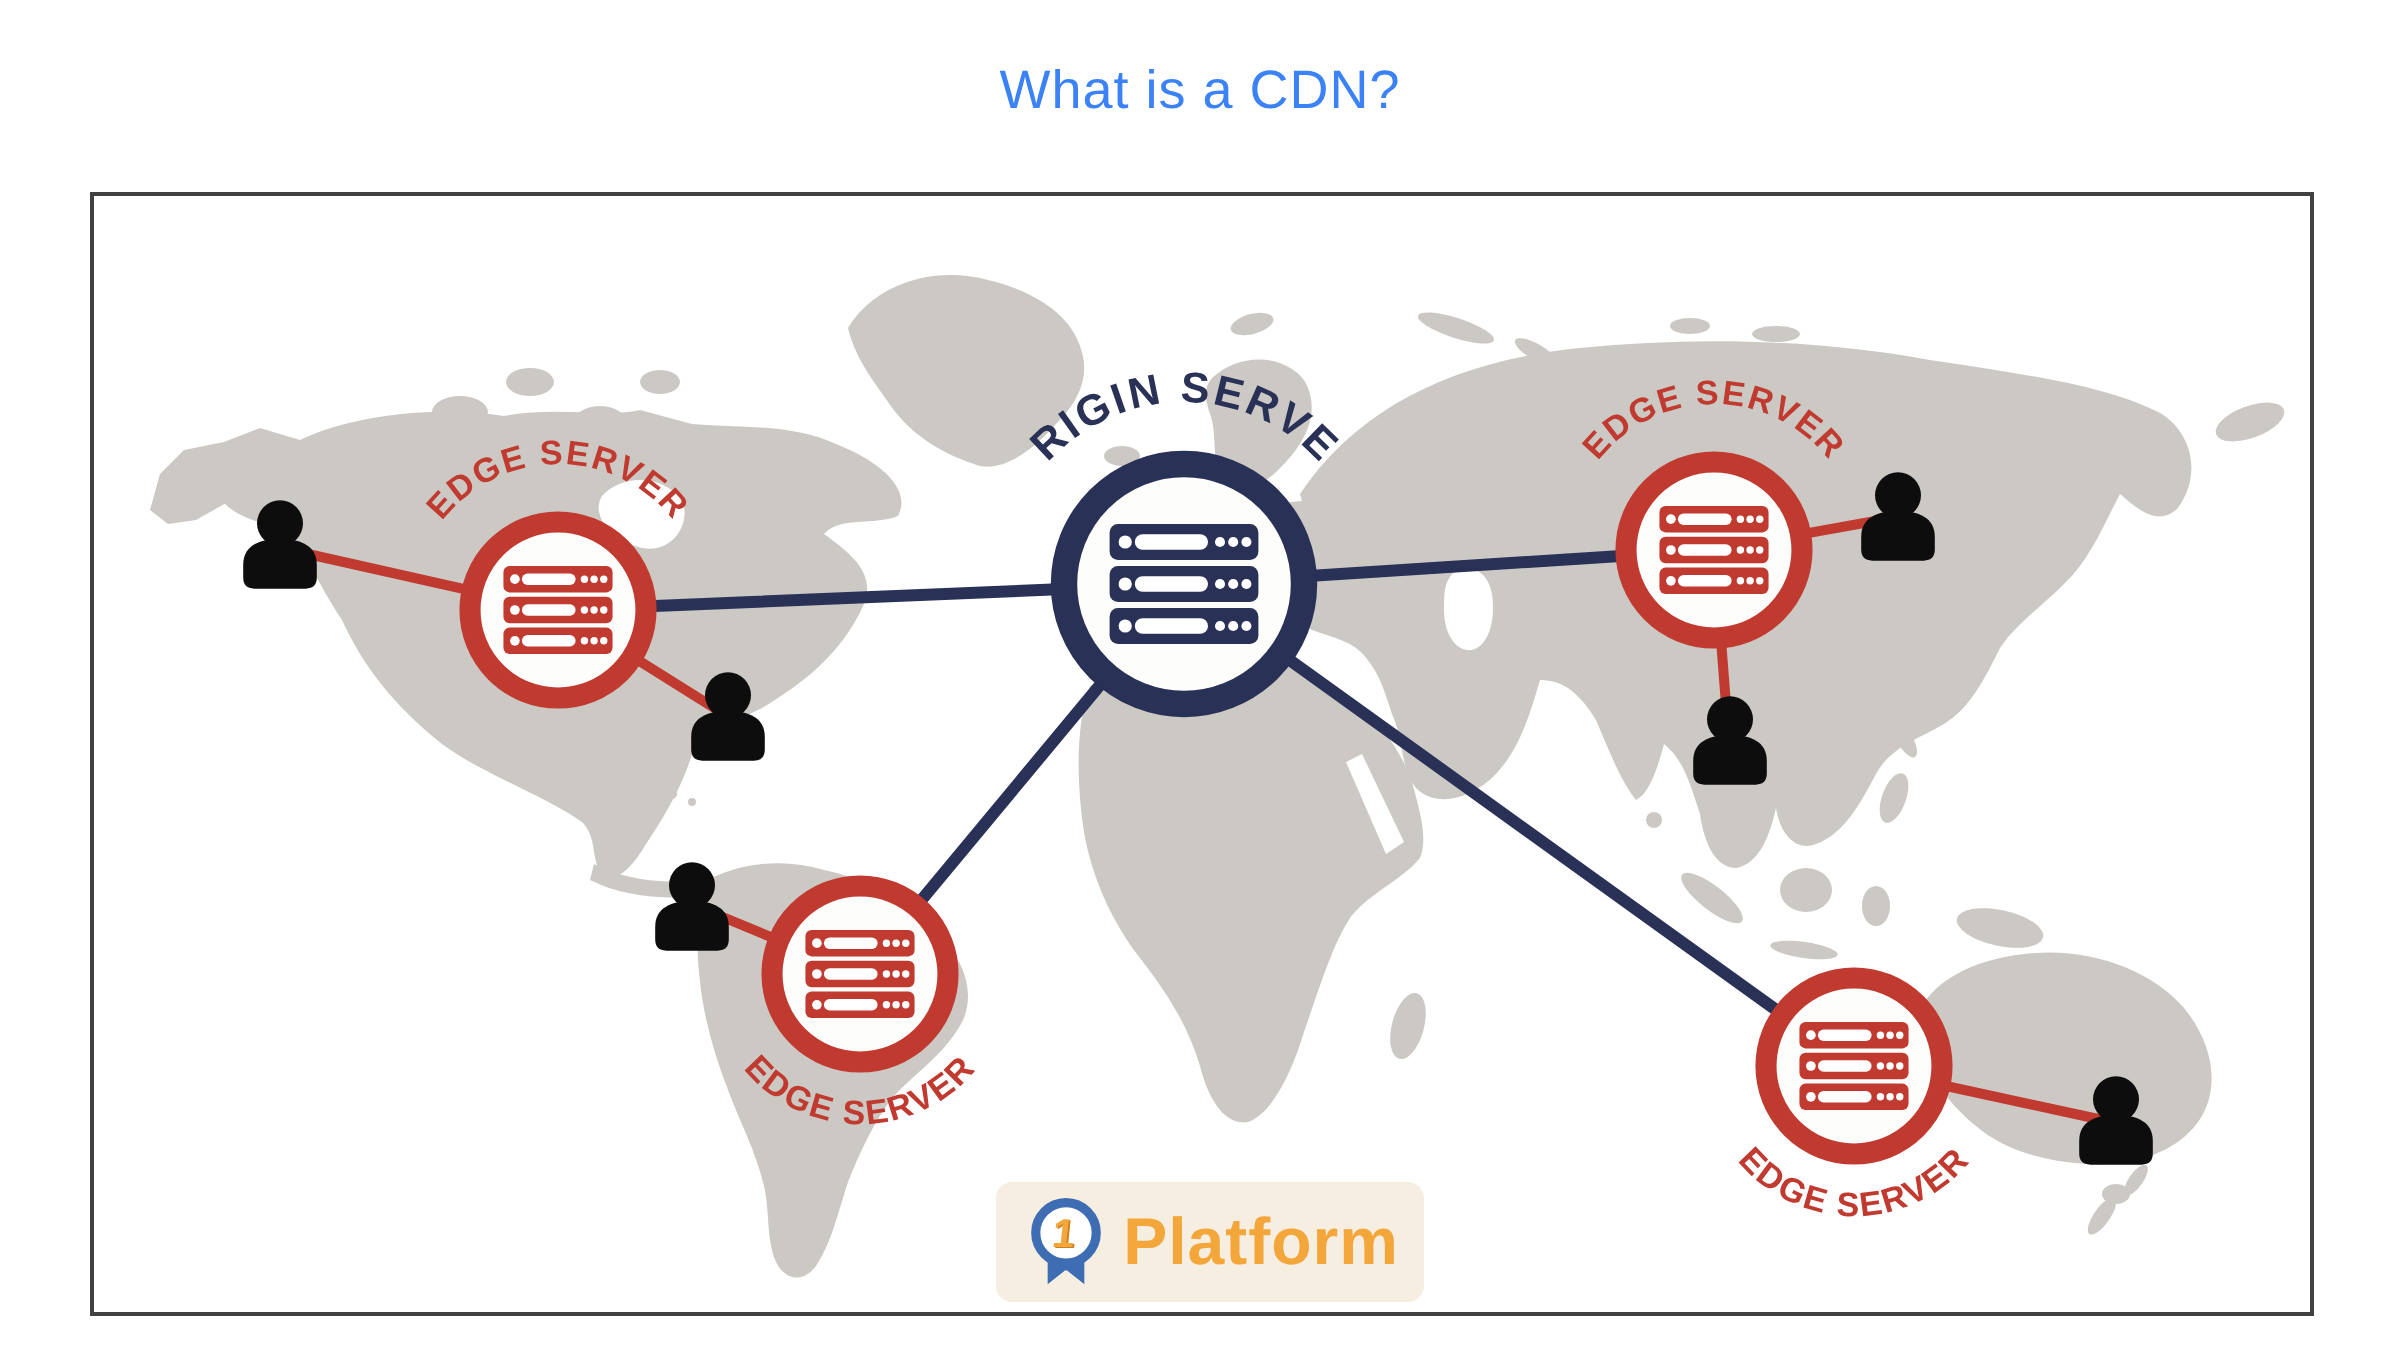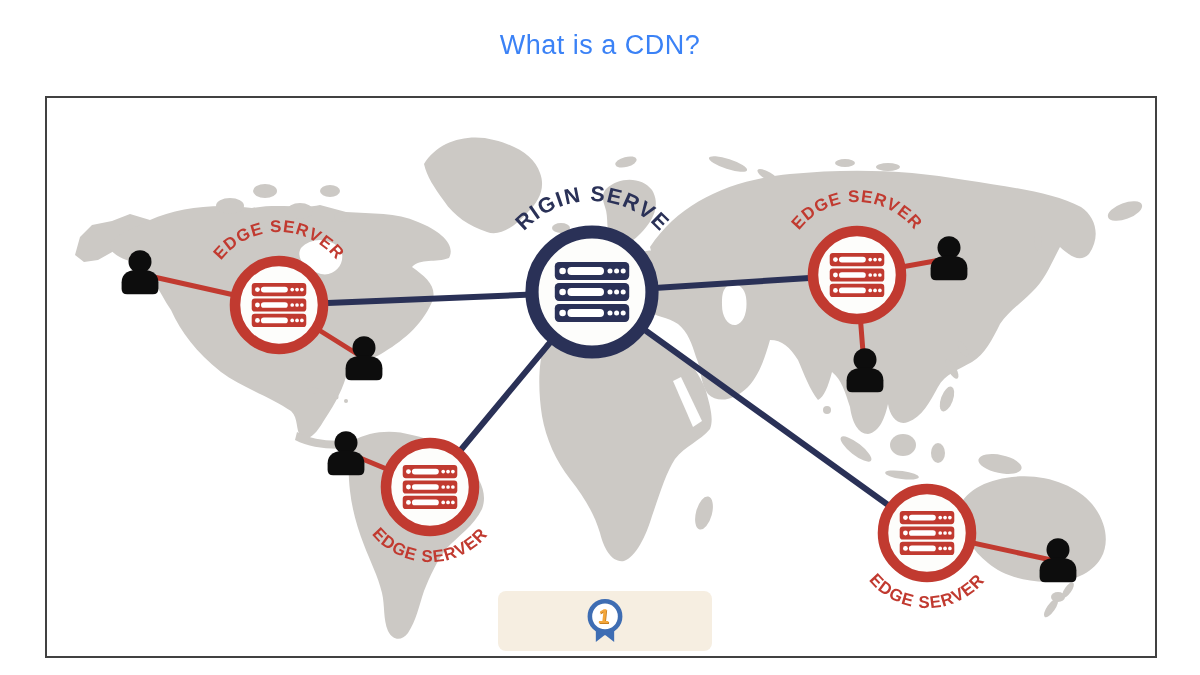--- a/index.html
+++ b/index.html
@@ -254,16 +254,17 @@
       </text>
     </svg>
 
     <div class="logo">
       <svg class="logo-badge" viewBox="0 0 48 52">
         <path d="M14,26 L14,49 L23.4,41.5 L24.6,41.5 L34,49 L34,26 Z" fill="#3E6DB3"></path>
         <circle cx="24" cy="21" r="16.5" fill="#ffffff" stroke="#3E6DB3" stroke-width="5"></circle>
         <text x="26" y="29.5" text-anchor="middle" font-size="22" font-weight="700" fill="#C97F1F" transform="skewX(-6)">1</text>
         <text x="25" y="28.5" text-anchor="middle" font-size="22" font-weight="700" fill="#F3A63A" transform="skewX(-6)">1</text>
       </svg>
+      <span class="logo-text">Platform</span>
     </div>
 
   </div>
 </div>
 
 </body></html>

